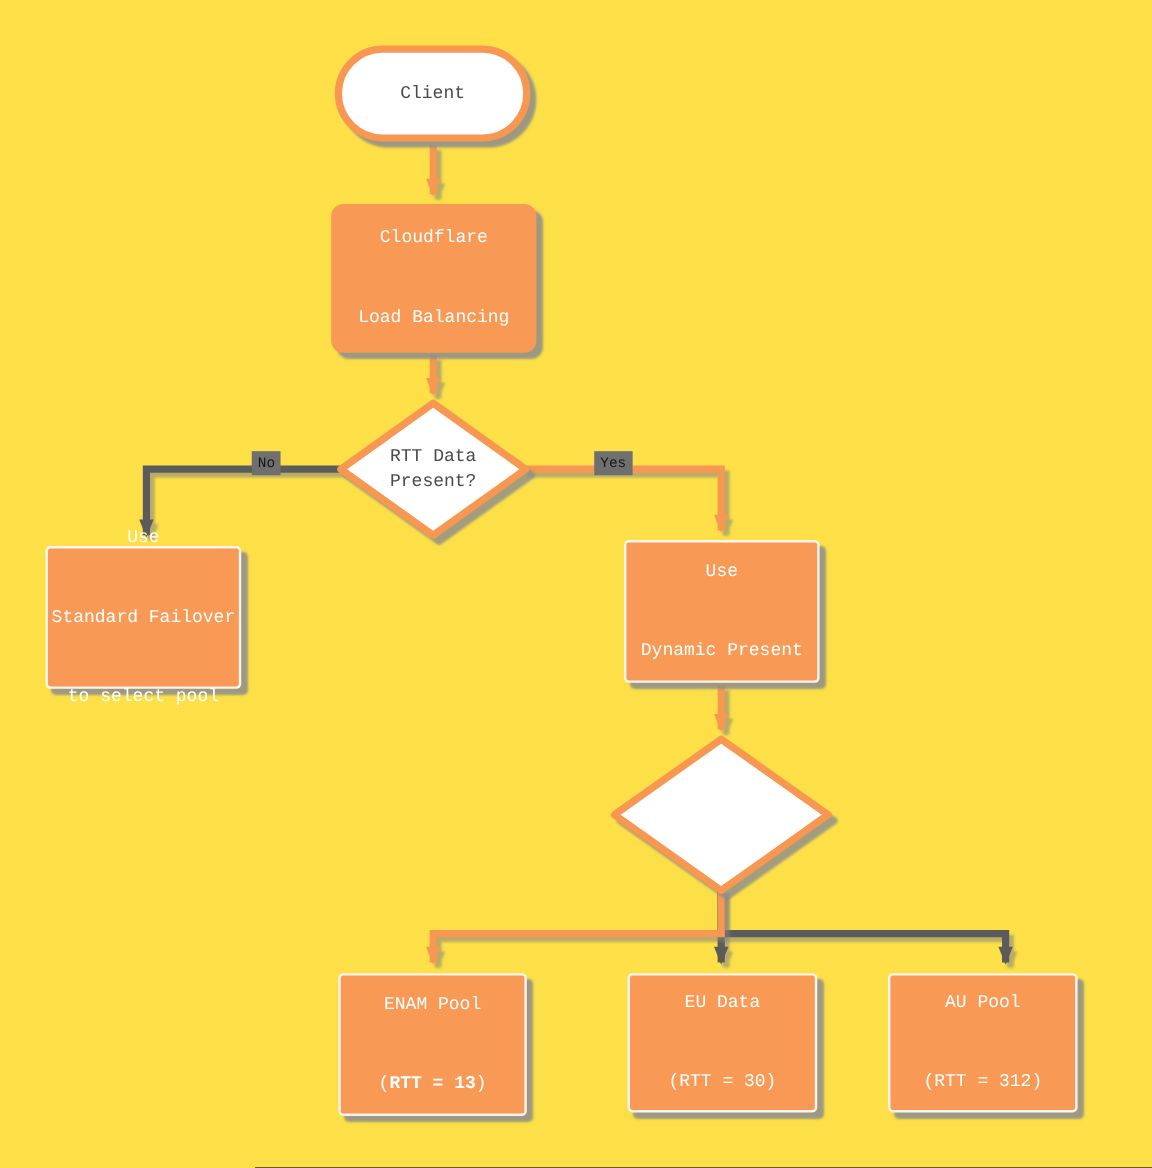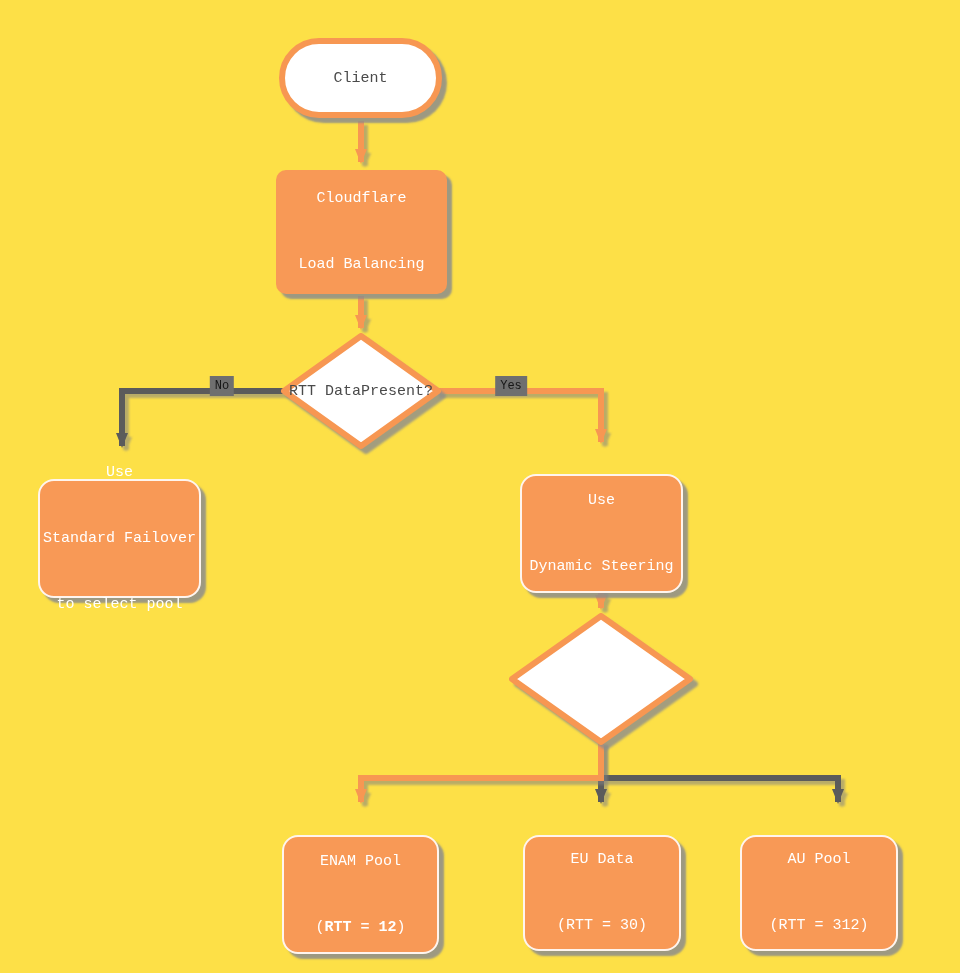--- a/index.html
+++ b/index.html
@@ -44,26 +44,26 @@
     background: #F89956;
     border-radius: 10px;
     box-shadow: 5px 5px 2px rgba(140,140,140,0.85);
     color: #ffffff;
     font-size: 15px;
     line-height: 22px;
     gap: 44px;
   }
   .bordered {
     border: 2px solid rgba(255,255,255,0.9);
-    border-radius: 16px;
-    margin-top: 24px;
+    border-radius: 4px;
   }
   .diamond-label {
     position: absolute;
     display: flex;
+    flex-direction: column;
     align-items: center;
     justify-content: center;
     text-align: center;
     color: #4a4a4a;
     font-size: 15px;
     line-height: 21px;
     pointer-events: none;
   }
   .edge-label {
     position: absolute;
@@ -126,27 +126,27 @@
   </div>
 
   <div class="node orange-box bordered" style="left:38px; top:455px; width:163px; height:119px;">
     <span class="line">Use</span>
     <span class="line">Standard Failover</span>
     <span class="line">to select pool</span>
   </div>
 
   <div class="node orange-box bordered" style="left:520px; top:450px; width:163px; height:119px;">
     <span class="line">Use</span>
-    <span class="line">Dynamic Steering</span>
+    <span class="line">Dynamic Present</span>
   </div>
 
 
   <div class="node orange-box bordered" style="left:282px; top:811px; width:157px; height:119px;">
     <span class="line">ENAM Pool</span>
-    <span class="line"><span>(</span><span class="bold">RTT = 12</span><span>)</span></span>
+    <span class="line"><span>(</span><span class="bold">RTT = 13</span><span>)</span></span>
   </div>
 
   <div class="node orange-box bordered" style="left:523px; top:811px; width:158px; height:116px;">
     <span class="line">EU Data</span>
     <span class="line">(RTT = 30)</span>
   </div>
 
   <div class="node orange-box bordered" style="left:740px; top:811px; width:158px; height:116px;">
     <span class="line">AU Pool</span>
     <span class="line">(RTT = 312)</span>

